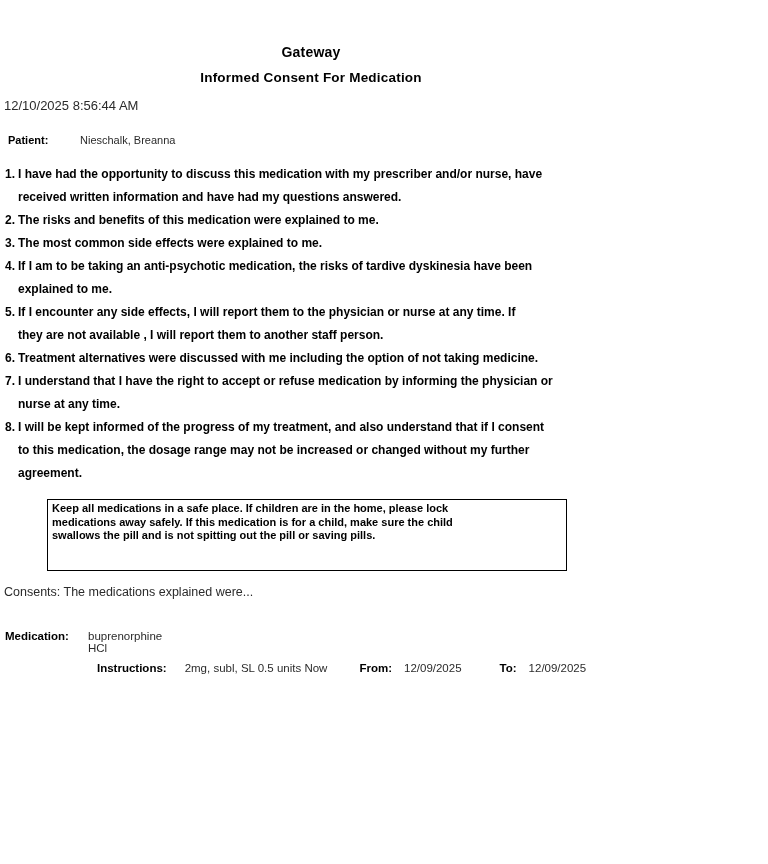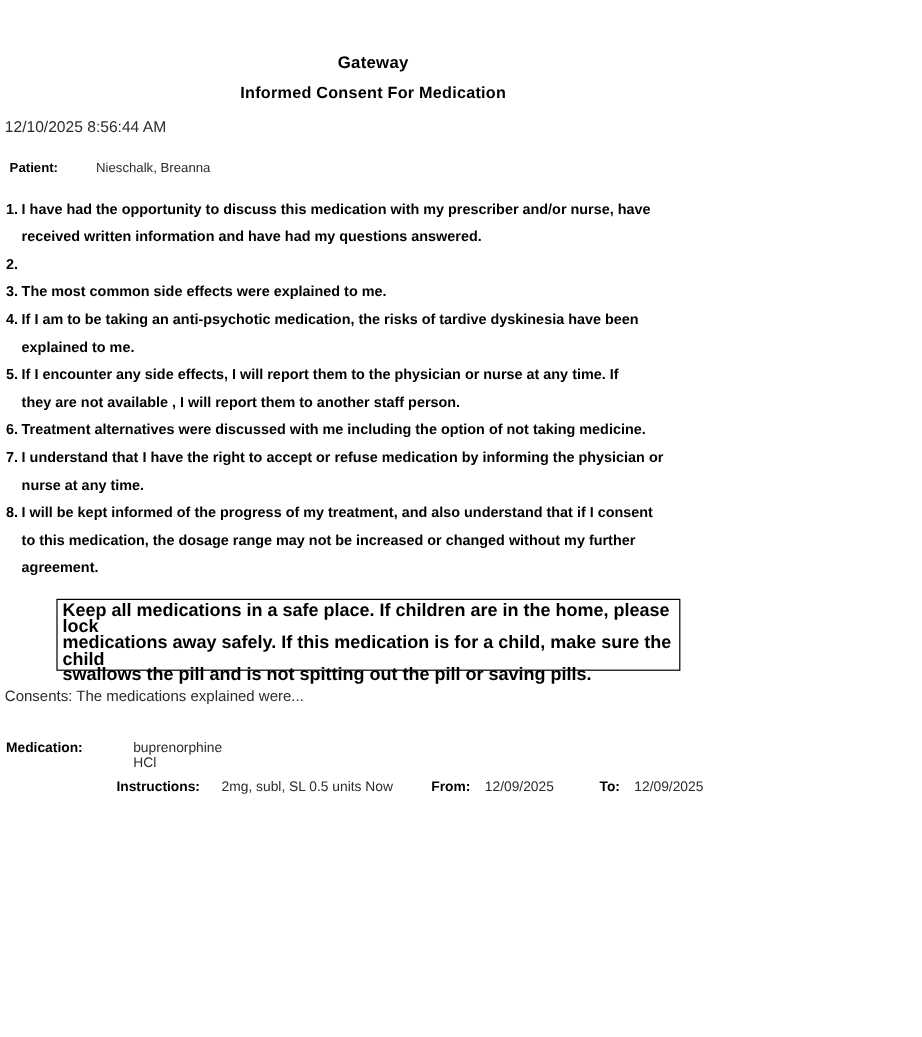--- a/index.html
+++ b/index.html
@@ -66,41 +66,40 @@
   .consent-num {
     width: 13px;
     flex: none;
   }
   .consent-text {
     white-space: pre-wrap;
   }
   .warning-box {
     margin: 14px 0 0 47px;
     width: 520px;
-    height: 60px;
+    height: 72px;
     box-sizing: border-box;
     border: 1px solid #000000;
     padding: 2px 4px;
-    font-size: 15px;
+    font-size: 11px;
     font-weight: bold;
     line-height: 13.5px;
     white-space: pre-wrap;
   }
   .consents-line {
     margin: 14px 0 0 4px;
     font-size: 12.5px;
     color: #2b2b2b;
   }
   .medication-block {
     margin: 31px 0 0 5px;
     font-size: 11.5px;
   }
   .med-row {
     display: flex;
-    gap: 23px;
   }
   .med-label {
     font-weight: bold;
     width: 83px;
     flex: none;
   }
   .med-name {
     white-space: pre-wrap;
     color: #2b2b2b;
   }
@@ -134,20 +133,21 @@
   </div>
 
   <div class="consent-list">
     <div class="consent-item">
       <span class="consent-num">1.</span>
       <div class="consent-text">I have had the opportunity to discuss this medication with my prescriber and/or nurse, have
 received written information and have had my questions answered.</div>
     </div>
     <div class="consent-item">
       <span class="consent-num">2.</span>
+      <div class="consent-text">The risks and benefits of this medication were explained to me.</div>
     </div>
     <div class="consent-item">
       <span class="consent-num">3.</span>
       <div class="consent-text">The most common side effects were explained to me.</div>
     </div>
     <div class="consent-item">
       <span class="consent-num">4.</span>
       <div class="consent-text">If I am to be taking an anti-psychotic medication, the risks of tardive dyskinesia have been
 explained to me.</div>
     </div>

